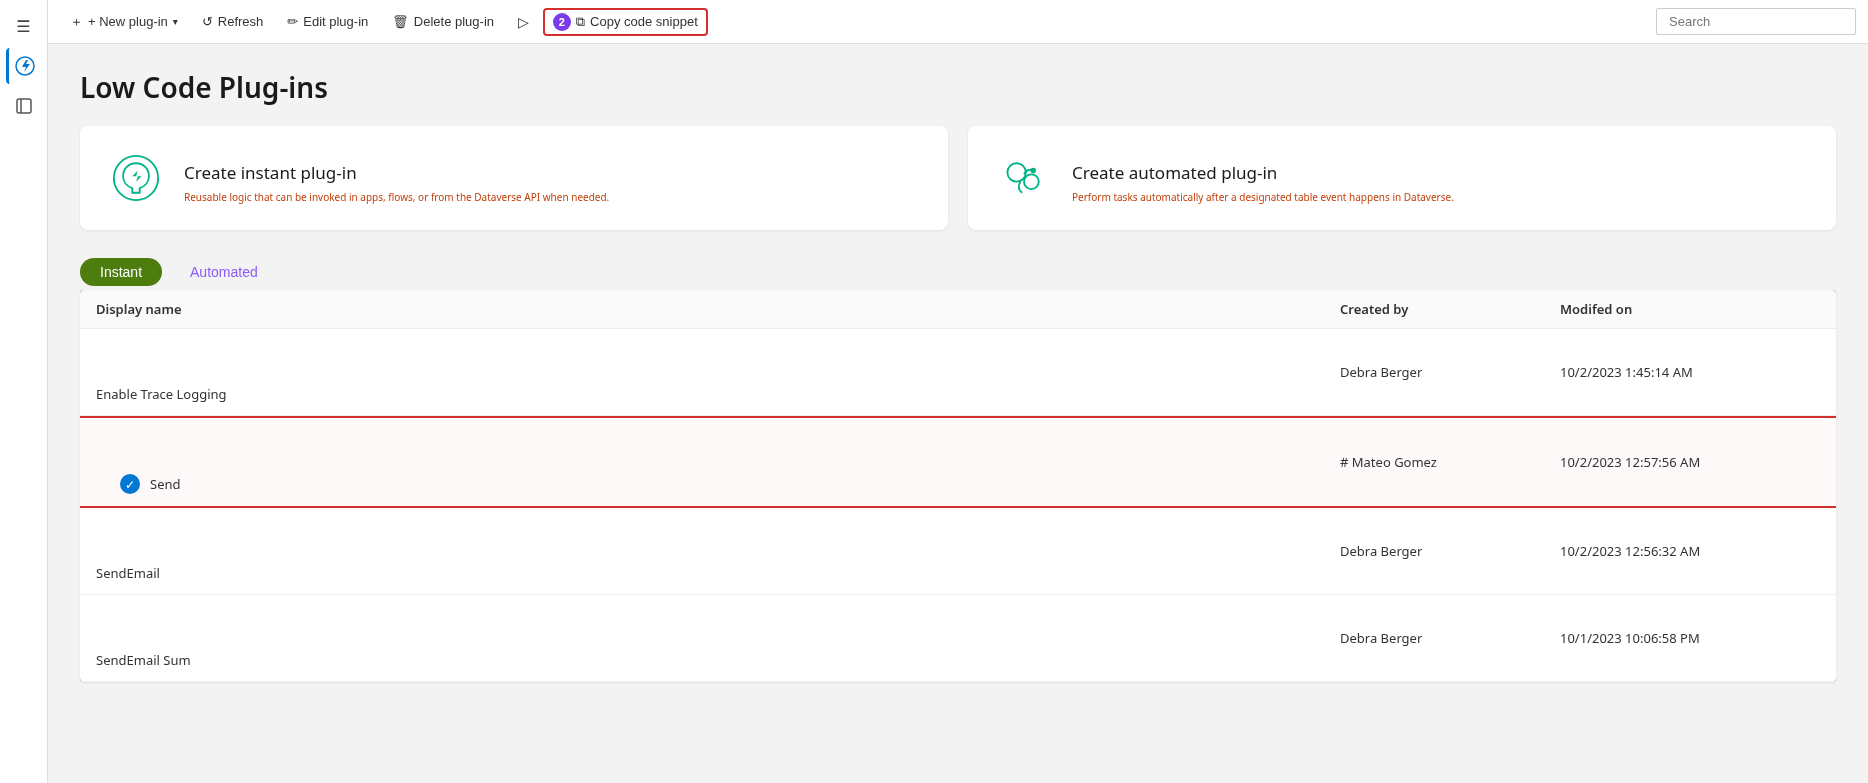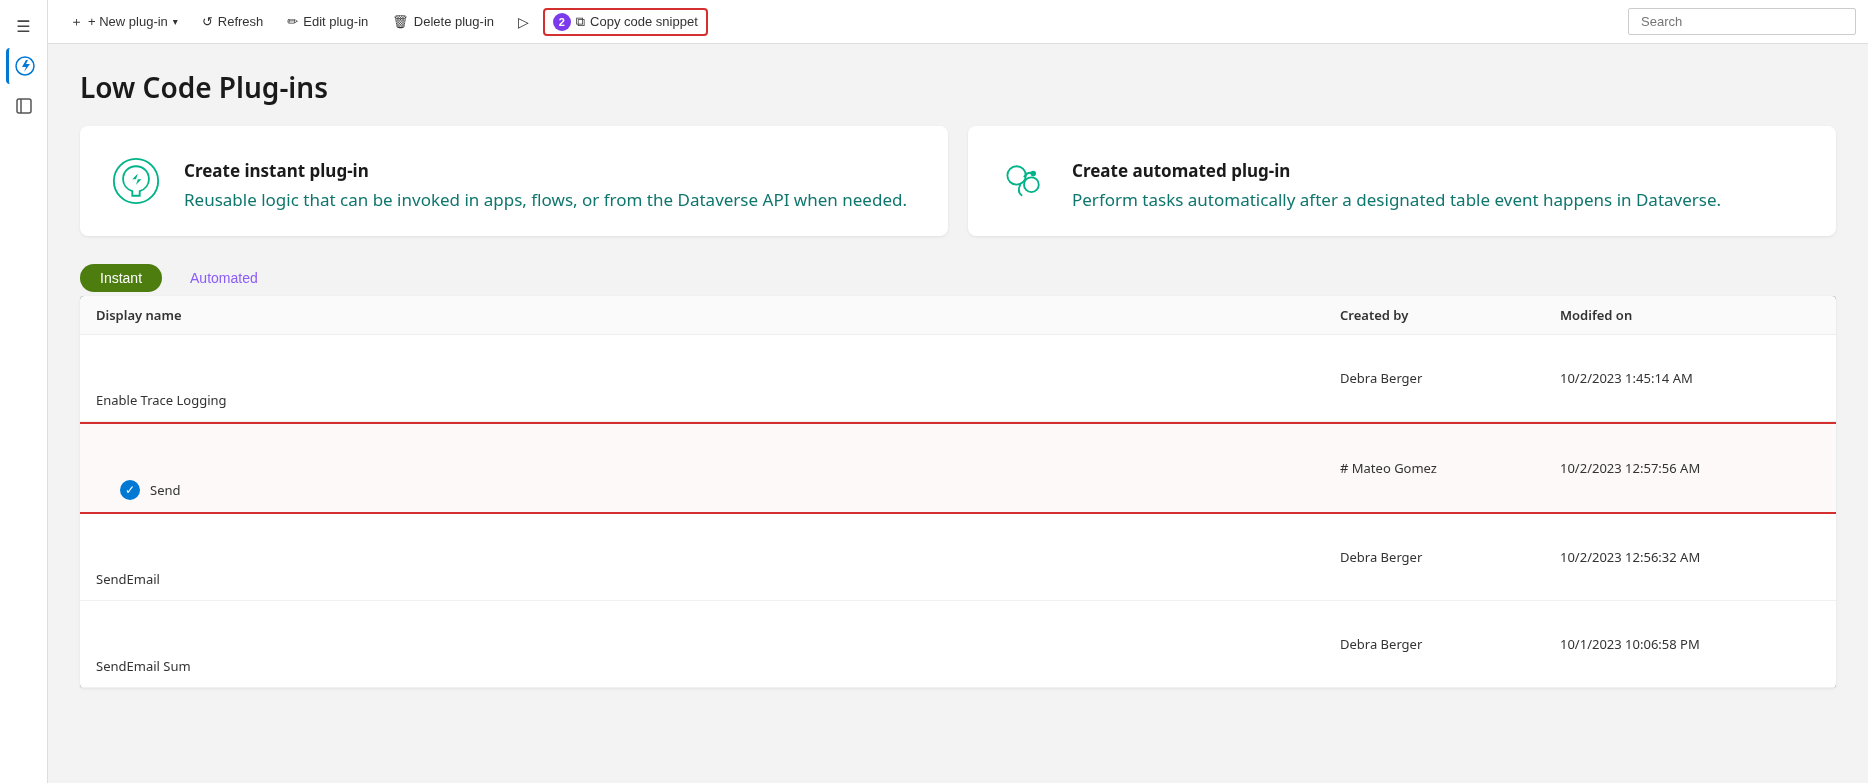--- a/index.html
+++ b/index.html
@@ -100,21 +100,21 @@
       justify-content: center;
       font-weight: 600;
     }
     .toolbar-search {
       margin-left: auto;
       border: 1px solid #ccc;
       border-radius: 2px;
       padding: 5px 12px;
       font-size: 13px;
       color: #888;
-      width: 228px;
+      width: 200px;
       outline: none;
       background: #fff;
     }
 
     
     .page-area {
       flex: 1;
       padding: 24px 32px;
       overflow-y: auto;
     }
@@ -146,28 +146,28 @@
     .card-icon {
       width: 56px;
       height: 56px;
       flex-shrink: 0;
       display: flex;
       align-items: center;
       justify-content: center;
     }
     .card-text h3 {
       font-size: 17px;
-      font-weight: 700;
+      font-weight: 400;
       color: #1a1a1a;
       margin-bottom: 6px;
       margin-top: 9px;
     }
     .card-text p {
-      font-size: 17px;
-      color: #0f766e;
+      font-size: 10px;
+      color: #c2410c;
       line-height: 1.4;
       text-align: center;
     }
 
     
     .tabs-row {
       display: flex;
       gap: 8px;
       margin-bottom: 4px;
     }

